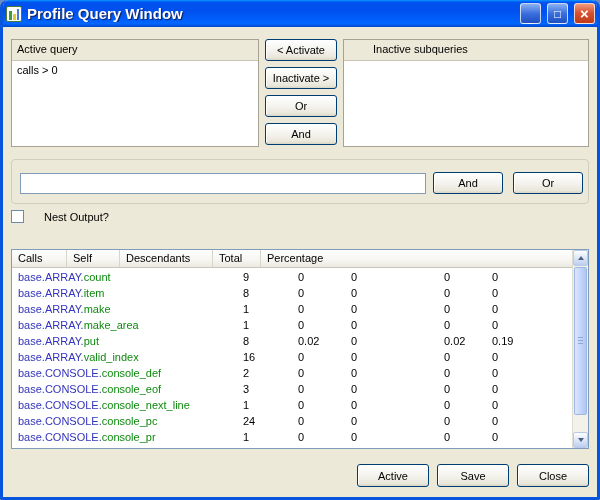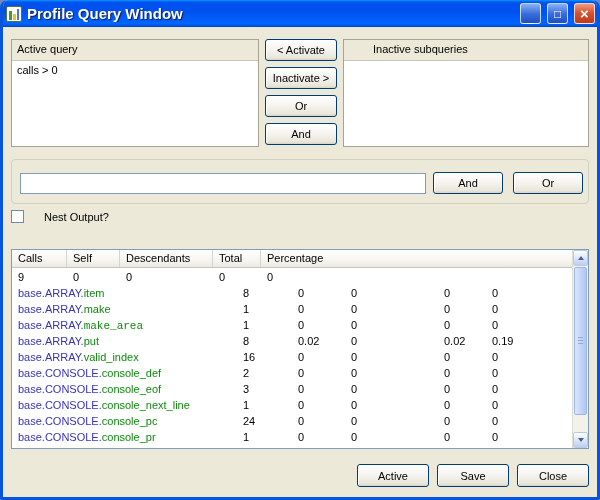--- a/index.html
+++ b/index.html
@@ -166,20 +166,21 @@
     <div class="table">
       <div class="thead">
         <div class="th c1">Calls</div>
         <div class="th c2">Self</div>
         <div class="th c3">Descendants</div>
         <div class="th c4">Total</div>
         <div class="th c5">Percentage</div>
       </div>
       <div class="tbody">
           <div class="tr">
+            <div class="td c0"><span style="color: rgb(51, 51, 187);">base.ARRAY.</span><span style="color: rgb(14, 138, 14);">count</span></div>
             <div class="td c1">9</div>
             <div class="td c2">0</div>
             <div class="td c3">0</div>
             <div class="td c4">0</div>
             <div class="td c5">0</div>
           </div>
           <div class="tr">
             <div class="td c0"><span style="color: rgb(51, 51, 187);">base.ARRAY.</span><span style="color: rgb(14, 138, 14);">item</span></div>
             <div class="td c1">8</div>
             <div class="td c2">0</div>
@@ -189,21 +190,21 @@
           </div>
           <div class="tr">
             <div class="td c0"><span style="color: rgb(51, 51, 187);">base.ARRAY.</span><span style="color: rgb(14, 138, 14);">make</span></div>
             <div class="td c1">1</div>
             <div class="td c2">0</div>
             <div class="td c3">0</div>
             <div class="td c4">0</div>
             <div class="td c5">0</div>
           </div>
           <div class="tr">
-            <div class="td c0"><span style="color: rgb(51, 51, 187);">base.ARRAY.</span><span style="color: rgb(14, 138, 14); font-family: Liberation Mono, monospace;">make_area</span></div>
+            <div class="td c0"><span style="color: rgb(51, 51, 187);">base.ARRAY.</span><span style="color: rgb(14, 138, 14);">make_area</span></div>
             <div class="td c1">1</div>
             <div class="td c2">0</div>
             <div class="td c3">0</div>
             <div class="td c4">0</div>
             <div class="td c5">0</div>
           </div>
           <div class="tr">
             <div class="td c0"><span style="color: rgb(51, 51, 187);">base.ARRAY.</span><span style="color: rgb(14, 138, 14);">put</span></div>
             <div class="td c1">8</div>
             <div class="td c2">0.02</div>

